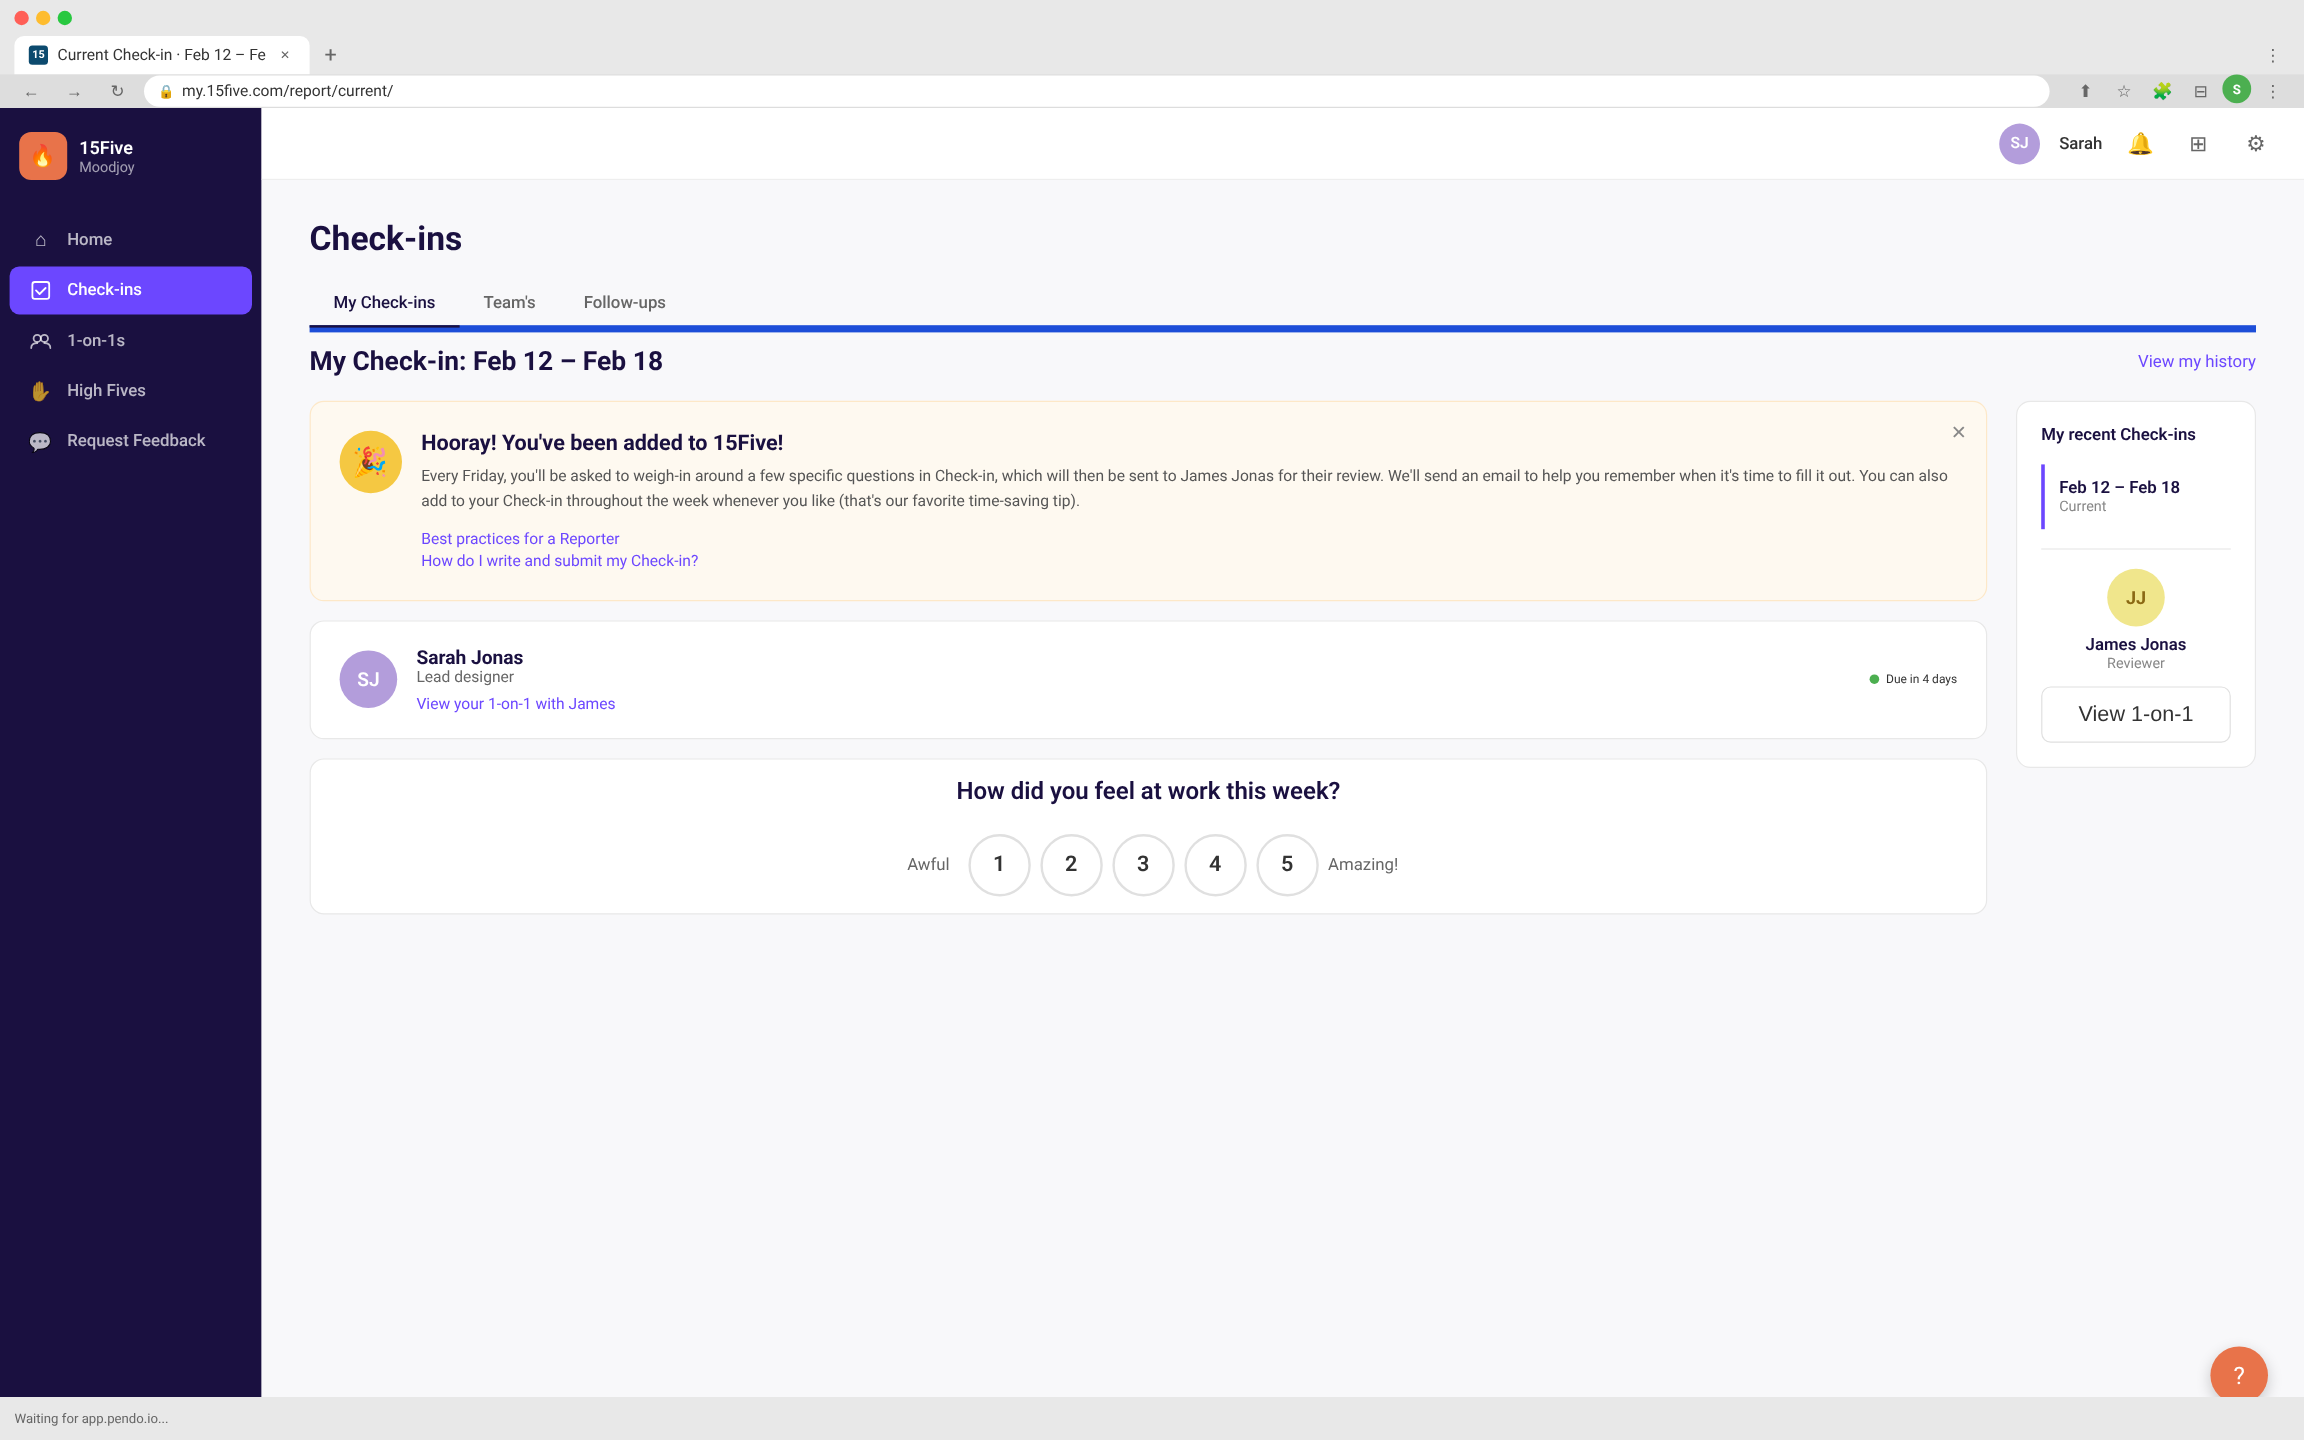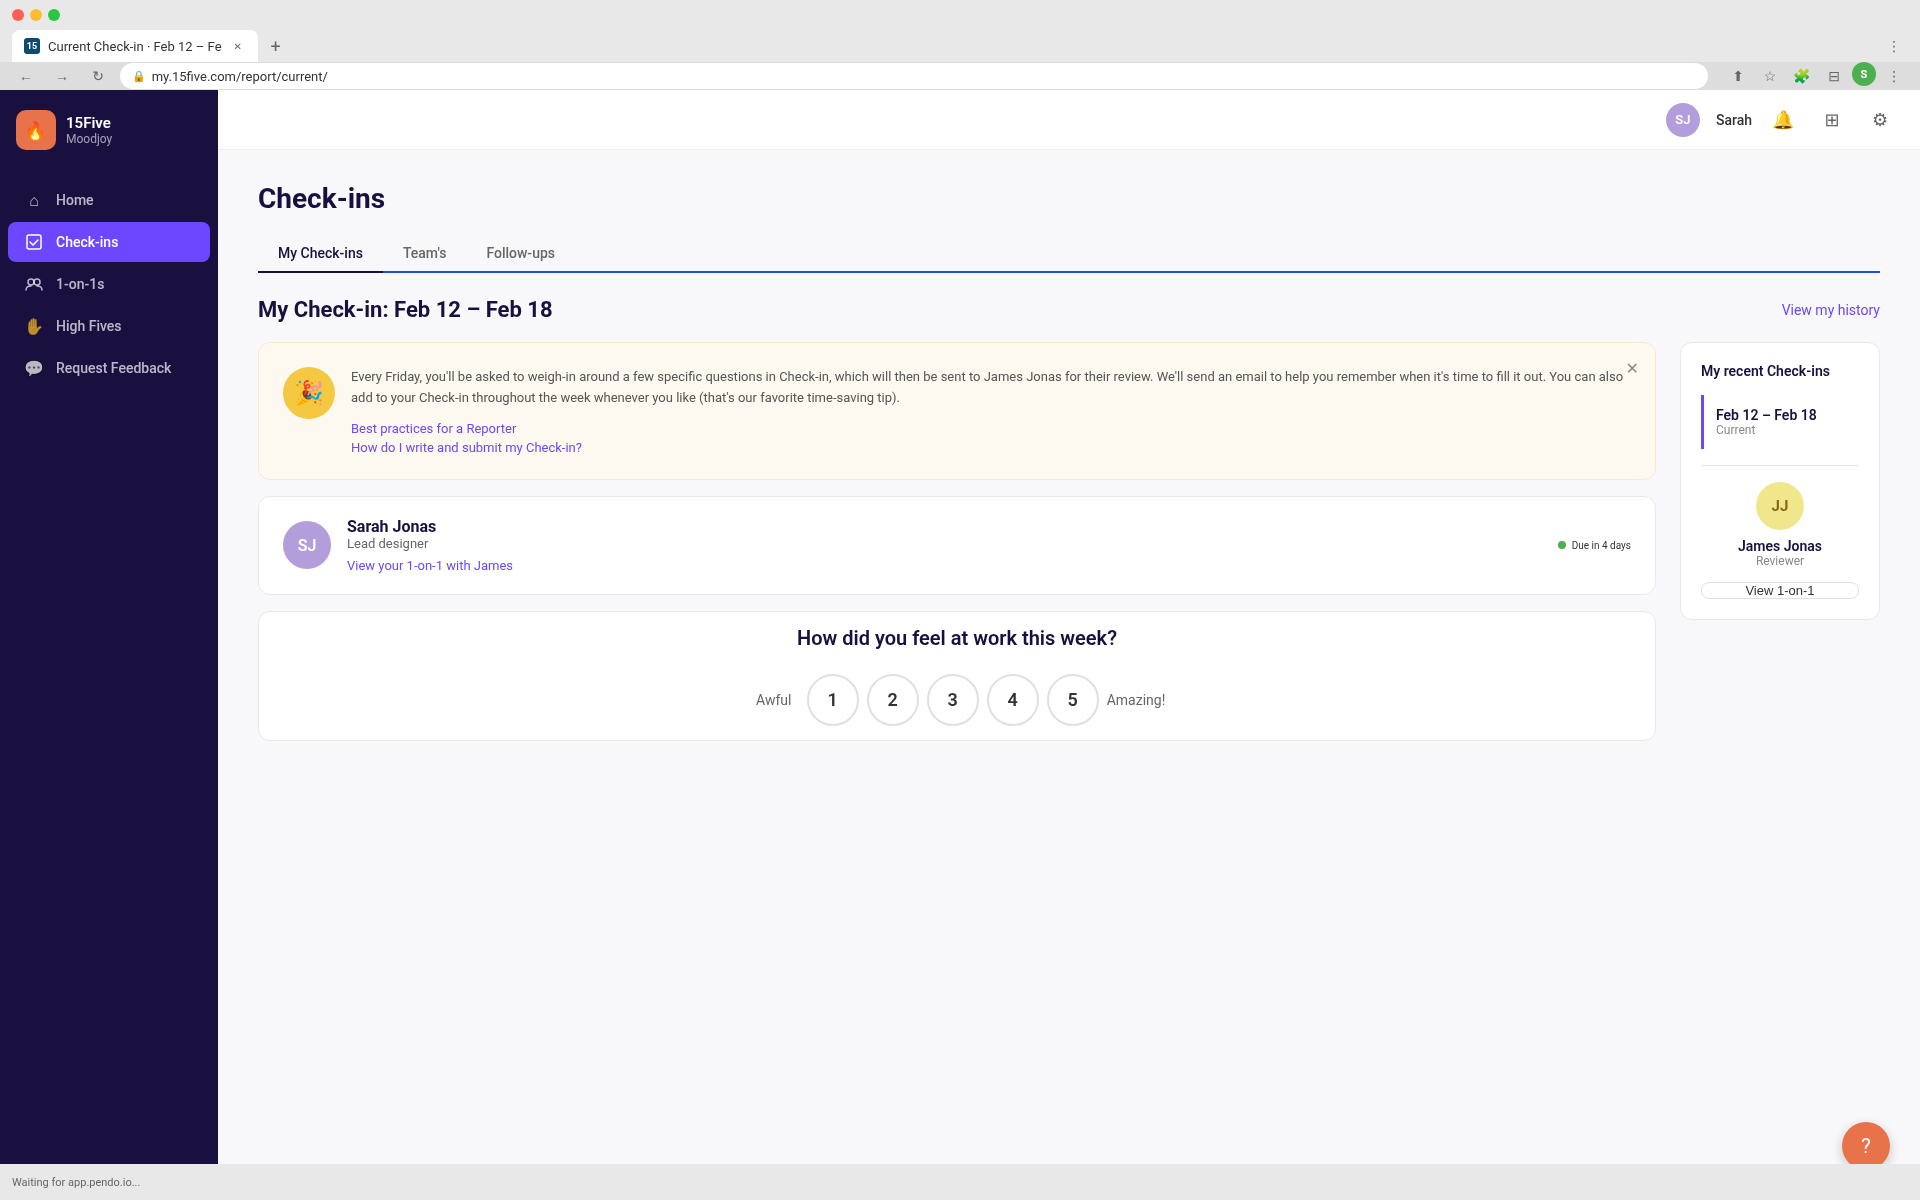--- a/index.html
+++ b/index.html
@@ -278,22 +278,22 @@
       font-size: 28px;
       font-weight: 700;
       color: #1a1040;
       margin-bottom: 20px;
     }
 
     
     .tabs {
       display: flex;
       gap: 0;
-      border-bottom: 2px solid #1d4ed8;
-      margin-bottom: 24px;
+      border-bottom: 6px solid #1d4ed8;
+      margin-bottom: 12px;
     }
     .tab {
       padding: 10px 20px;
       font-size: 14px;
       font-weight: 500;
       cursor: pointer;
       color: #666;
       border-bottom: 2px solid transparent;
       margin-bottom: -2px;
     }
@@ -546,25 +546,25 @@
       text-align: center;
     }
     .reviewer-label {
       font-size: 12px;
       color: #888;
       text-align: center;
       margin-bottom: 12px;
     }
     .view-1on1-btn {
       width: 100%;
-      padding: 0;
+      padding: 12px;
       background: white;
       border: 1px solid #e0e0e0;
       border-radius: 8px;
-      font-size: 13px;
+      font-size: 18px;
       font-weight: 500;
       color: #333;
       cursor: pointer;
       text-align: center;
     }
 
     
     .help-btn {
       position: fixed;
       bottom: 30px;
@@ -712,20 +712,23 @@
       </div>
 
       <div class="two-col">
         <div class="main-col">
 
           <div class="welcome-banner">
             <div class="banner-close">✕</div>
             <div class="banner-content">
               <div class="banner-icon">🎉</div>
               <div class="banner-text">
+                <div class="banner-heading">
+                  <span>Hooray! </span><span>You've been added to 15Five!</span>
+                </div>
                 <p class="banner-description">Every Friday, you'll be asked to weigh-in around a few specific questions in Check-in, which will then be sent to James Jonas for their review. We'll send an email to help you remember when it's time to fill it out. You can also add to your Check-in throughout the week whenever you like (that's our favorite time-saving tip).</p>
                 <div class="banner-links">
                   <a class="banner-link">Best practices for a Reporter</a>
                   <a class="banner-link">How do I write and submit my Check-in?</a>
                 </div>
               </div>
             </div>
           </div>
 
           <div class="user-card">

